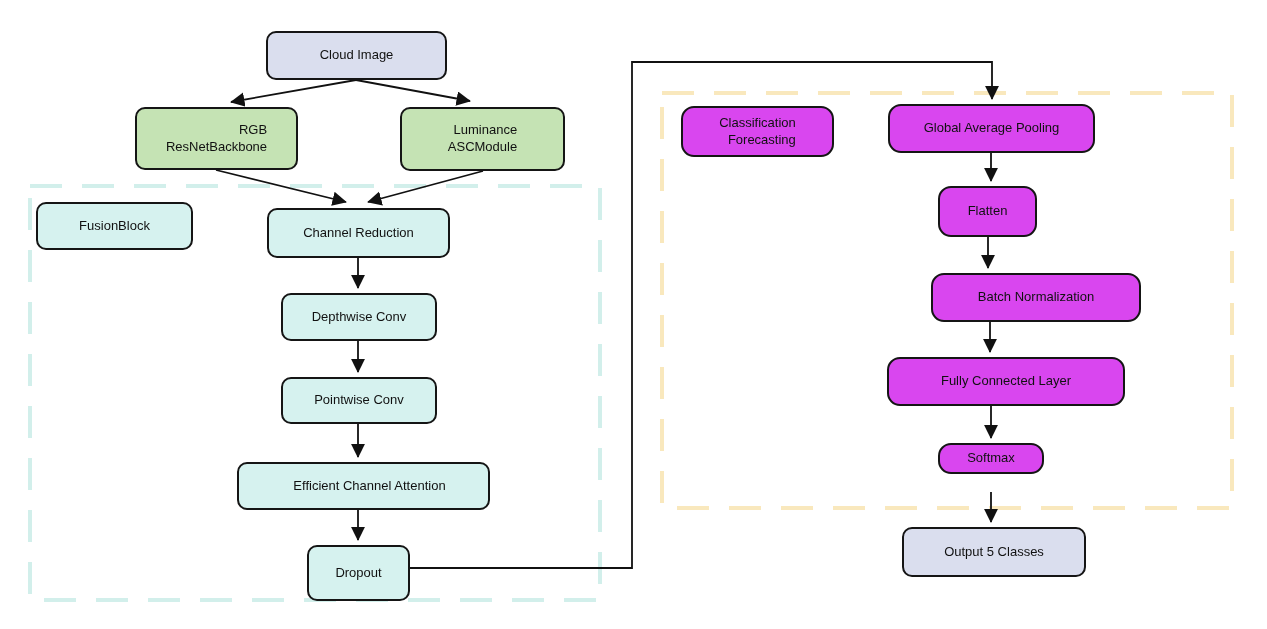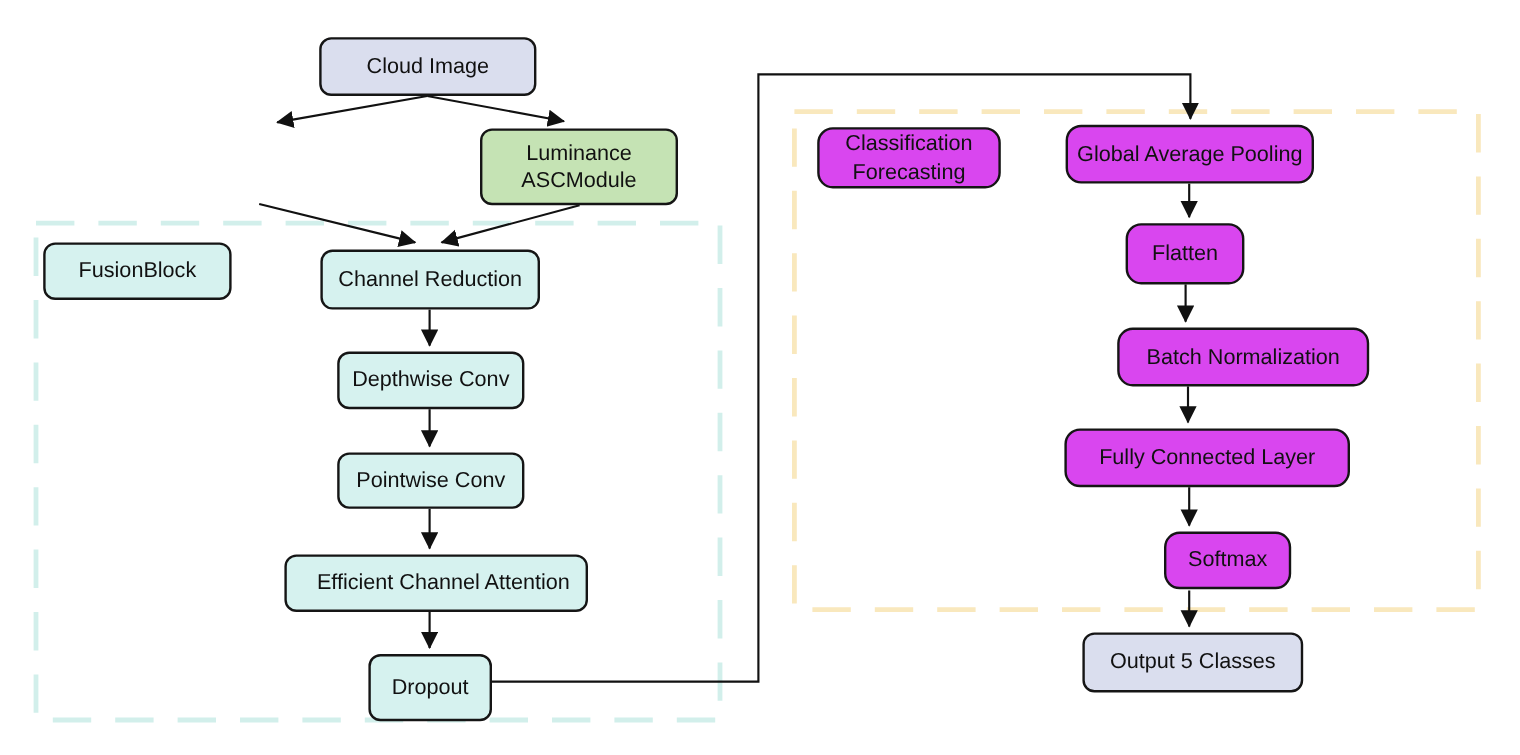--- a/index.html
+++ b/index.html
@@ -7,24 +7,24 @@
     position:relative;
     width:1267px;height:629px;
     background:#ffffff;
     font-family:"Liberation Sans","DejaVu Sans",sans-serif;
     overflow:hidden;
   }
   #wires{position:absolute;left:0;top:0;width:1267px;height:629px;}
   .node{
     position:absolute;
     display:flex;align-items:center;justify-content:center;
-    text-align:center;
+    text-align:right;
     border:2px solid #151515;
     border-radius:10px;
-    font-size:18px;line-height:1.3;color:#111111;
+    font-size:13px;line-height:1.3;color:#111111;
     white-space:pre-line;
     box-sizing:border-box;
     z-index:2;
   }
   .lavender{background:#dadeee;}
   .green{background:#c5e3b4;}
   .cyan{background:#d6f2ef;}
   .yellow{background:#d946ef;border-radius:13px;}
 </style>
 </head>
@@ -58,20 +58,22 @@
 
     <path d="M991,153 L991,181" fill="none" stroke="#111111" stroke-width="1.8" marker-end="url(#arrow)"></path>
     <path d="M988,237 L988,268" fill="none" stroke="#111111" stroke-width="1.8" marker-end="url(#arrow)"></path>
     <path d="M990,322 L990,352" fill="none" stroke="#111111" stroke-width="1.8" marker-end="url(#arrow)"></path>
     <path d="M991,406 L991,438" fill="none" stroke="#111111" stroke-width="1.8" marker-end="url(#arrow)"></path>
     <path d="M991,492 L991,522" fill="none" stroke="#111111" stroke-width="1.8" marker-end="url(#arrow)"></path>
   </svg>
 
   <div class="node lavender" style="left:266px;top:31px;width:181px;height:49px;">Cloud Image</div>
 
+  <div class="node green" style="left:135px;top:107px;width:163px;height:63px;">RGB
+ResNetBackbone</div>
 
   <div class="node green" style="left:400px;top:107px;width:165px;height:64px;">Luminance
 ASCModule</div>
 
   <div class="node cyan" style="left:36px;top:202px;width:157px;height:48px;">FusionBlock</div>
 
   <div class="node cyan" style="left:267px;top:208px;width:183px;height:50px;">Channel Reduction</div>
 
   <div class="node cyan" style="left:281px;top:293px;width:156px;height:48px;">Depthwise Conv</div>
 
@@ -85,17 +87,17 @@
 Forecasting</div>
 
   <div class="node yellow" style="left:888px;top:104px;width:207px;height:49px;">Global Average Pooling</div>
 
   <div class="node yellow" style="left:938px;top:186px;width:99px;height:51px;">Flatten</div>
 
   <div class="node yellow" style="left:931px;top:273px;width:210px;height:49px;">Batch Normalization</div>
 
   <div class="node yellow" style="left:887px;top:357px;width:238px;height:49px;">Fully Connected Layer</div>
 
-  <div class="node yellow" style="left:938px;top:443px;width:106px;height:48px;margin-left:32px;">Softmax</div>
+  <div class="node yellow" style="left:938px;top:443px;width:106px;height:31px;">Softmax</div>
 
   <div class="node lavender" style="left:902px;top:527px;width:184px;height:50px;">Output 5 Classes</div>
 
 </div>
 
 </body></html>

